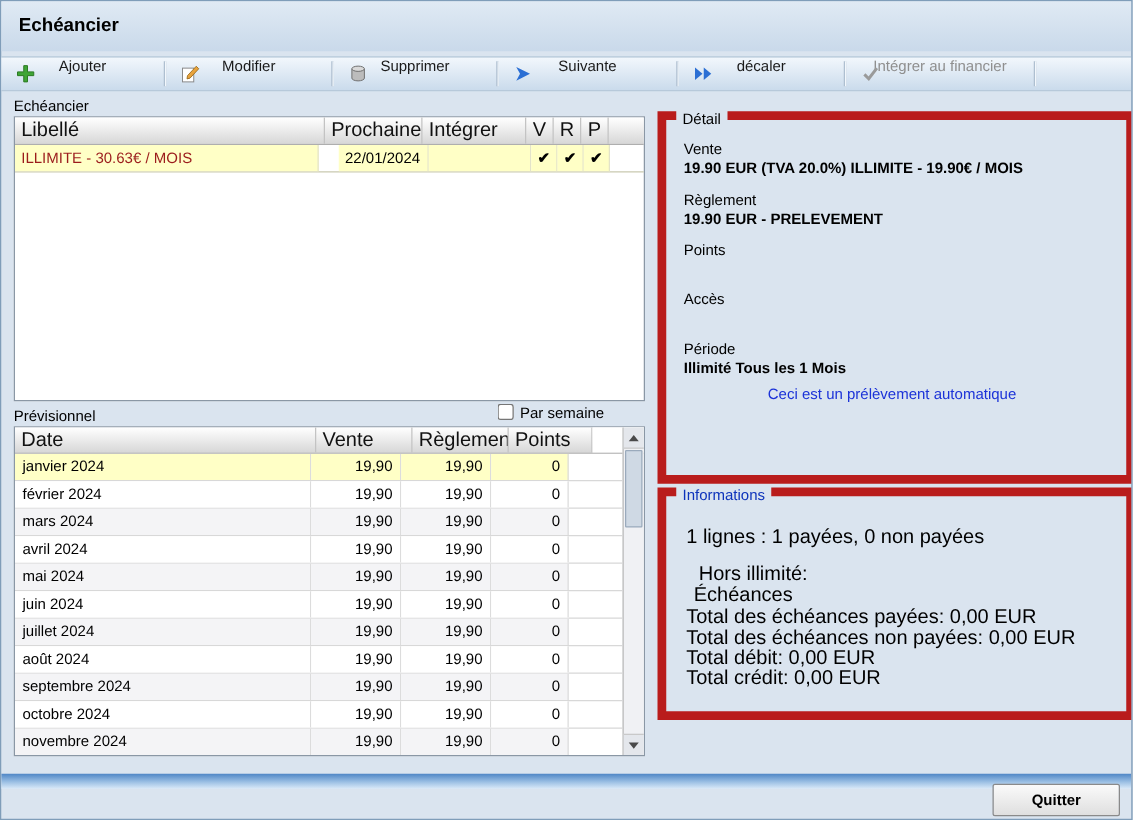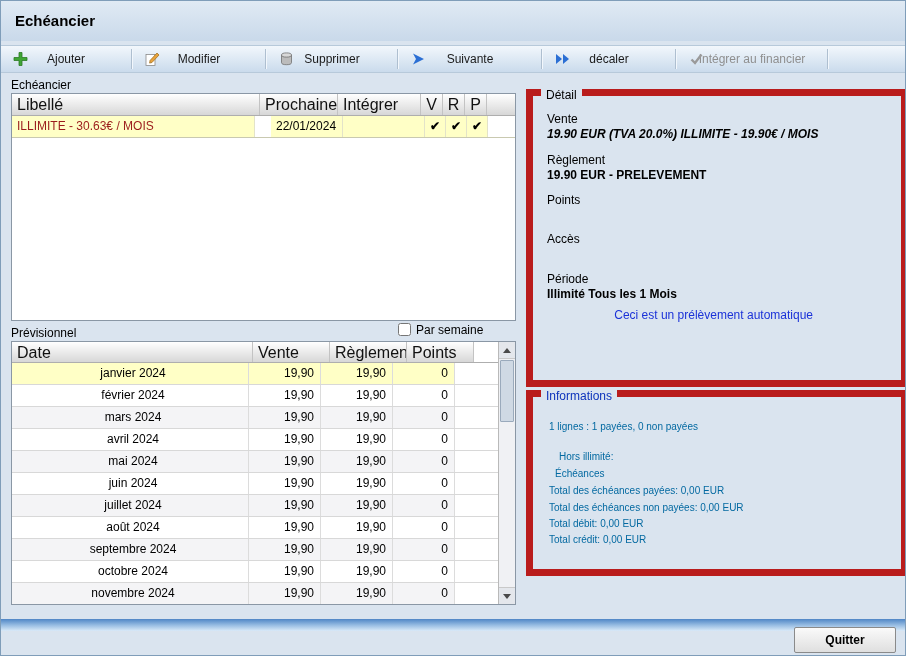--- a/index.html
+++ b/index.html
@@ -19,21 +19,21 @@
     font-size:15px; font-weight:bold; color:#000;
   }
   
   .toolbar {
     position:absolute; top:44px; left:0; right:0; height:26px;
     background:linear-gradient(#f2f7fc,#cadbec);
     border-top:1px solid #b7c9da; border-bottom:1px solid #b7c9da;
     display:flex; align-items:center;
   }
   .tb-btn {
-    position:relative; height:26px; display:flex; align-items:center; justify-content:center;
+    position:relative; height:26px; display:flex; justify-content:center;
     font-size:12px; color:#1a1a1a; cursor:default; white-space:nowrap;
   }
   .tb-btn .ticon { position:absolute; left:12px; top:50%; transform:translateY(-50%); width:15px; height:15px; }
   .tb-btn.disabled { color:#8f8f8f; }
   .tb-sep { width:1px; height:20px; background:#aebfd0; border-right:1px solid #f2f7fc; }
   
   .sec-label { position:absolute; font-size:12px; color:#000; }
   
   .grid { position:absolute; background:#fff; border:1px solid #8a97a5; }
   .ghead { display:flex; background:linear-gradient(#ffffff,#d7d7d7); border-bottom:1px solid #aeaeae; font-size:16px; color:#111; }
@@ -50,21 +50,21 @@
   .scell.der { width:76px; }
   .scell.chk { width:20px; padding-left:0; text-align:center; font-weight:bold; color:#000; }
   
   .ghead.fore { height:20px; }
   .fw-date{width:235px} .fw-vente{width:71px} .fw-reg{width:71px} .fw-pts{width:61px}
   .hcell.fw-vente,.hcell.fw-reg,.hcell.fw-pts { }
   .fw-fill { flex:1; border-right:none; background:#fff; }
   .frows { position:absolute; top:21px; left:0; right:17px; bottom:0; overflow:hidden; }
   .frow { display:flex; height:21px; border-bottom:1px solid #d8d8d8; font-size:12px; color:#000; }
   .fcell { line-height:21px; border-right:1px solid #dcdcdc; background:#fff; white-space:nowrap; overflow:hidden; }
-  .fcell.c-date { width:230px; padding-left:6px;text-align:center; }
+  .fcell.c-date { width:230px; padding-left:6px; }
   .fcell.c-num  { text-align:right; padding-right:6px; }
   .fcell.c-vente{ width:65px; }
   .fcell.c-reg  { width:65px; }
   .fcell.c-pts  { width:55px; }
   .frow.alt .fcell { background:#f4f4f6; }
   .frow.selected .fcell { background:#ffffc6; }
   
   .vscroll { position:absolute; top:0; right:0; bottom:0; width:16px; background:#f0f1f4; border-left:1px solid #b9b9b9; }
   .sb-arrow { position:absolute; left:0; width:16px; height:16px; background:#e4e7ec; border:0; display:flex; align-items:center; justify-content:center; }
   .sb-up { top:0; border-bottom:1px solid #c9c9c9; }
@@ -75,21 +75,21 @@
   
   .cb-wrap { position:absolute; display:flex; align-items:flex-start; font-size:12px; color:#000; }
   .cb-wrap input { width:13px; height:13px; margin-right:5px; }
   
   .groupbox { position:absolute; border:7px solid #b91c1c; }
   .gb-label { position:absolute; top:-8px; left:8px; background:#dae4ef; padding:0 5px; font-size:12px; color:#000; }
   .gb-label.blue { color:#0d33bb; }
   .d-line { position:absolute; left:14px; font-size:12px; color:#000; white-space:nowrap; }
   .d-line.bold { font-weight:bold; }
   .d-link { position:absolute; right:88px; font-size:12px; color:#1b32d8; cursor:pointer; white-space:nowrap; }
-  .i-line { position:absolute; left:16px; font-size:10px; color:#0369a1; white-space:nowrap; }
+  .i-line { position:absolute; left:16px; font-size:16px; color:#000000; white-space:nowrap; }
   .i-line.ind1 { left:26px; }
   .i-line.ind2 { left:22px; }
   
   .foot-band {
     position:absolute; left:0; right:0; top:618px; height:12px;
     background:linear-gradient(#4f86c6,#9cc0e4 55%,#d9e9f8);
   }
   .quit-btn {
     position:absolute; right:9px; top:626px; width:100px; height:24px;
     background:linear-gradient(#fafafa,#dfdfdf);
@@ -279,21 +279,21 @@
       <div class="sb-thumb"></div>
       <div class="sb-arrow sb-dn">
           <span class="tri-dn"></span>
         </div>
     </div>
   </div>
 
   <div class="groupbox" style="left:525px; top:88px; width:368px; height:284px;">
     <div class="gb-label">Détail</div>
     <div class="d-line" style="top:16px;">Vente</div>
-    <div class="d-line bold" style="top:31px;font-style:italic;">19.90 EUR (TVA 20.0%) ILLIMITE - 19.90€ / MOIS</div>
+    <div class="d-line bold" style="top:31px;">19.90 EUR (TVA 20.0%) ILLIMITE - 19.90€ / MOIS</div>
     <div class="d-line" style="top:57px;">Règlement</div>
     <div class="d-line bold" style="top:72px;">19.90 EUR - PRELEVEMENT</div>
     <div class="d-line" style="top:97px;">Points</div>
     <div class="d-line bold" style="top:112px;"></div>
     <div class="d-line" style="top:136px;">Accès</div>
     <div class="d-line" style="top:176px;">Période</div>
     <div class="d-line bold" style="top:191px;">Illimité Tous les 1 Mois</div>
     <div class="d-link" style="top:212px;">Ceci est un prélèvement automatique</div>
   </div>
 

